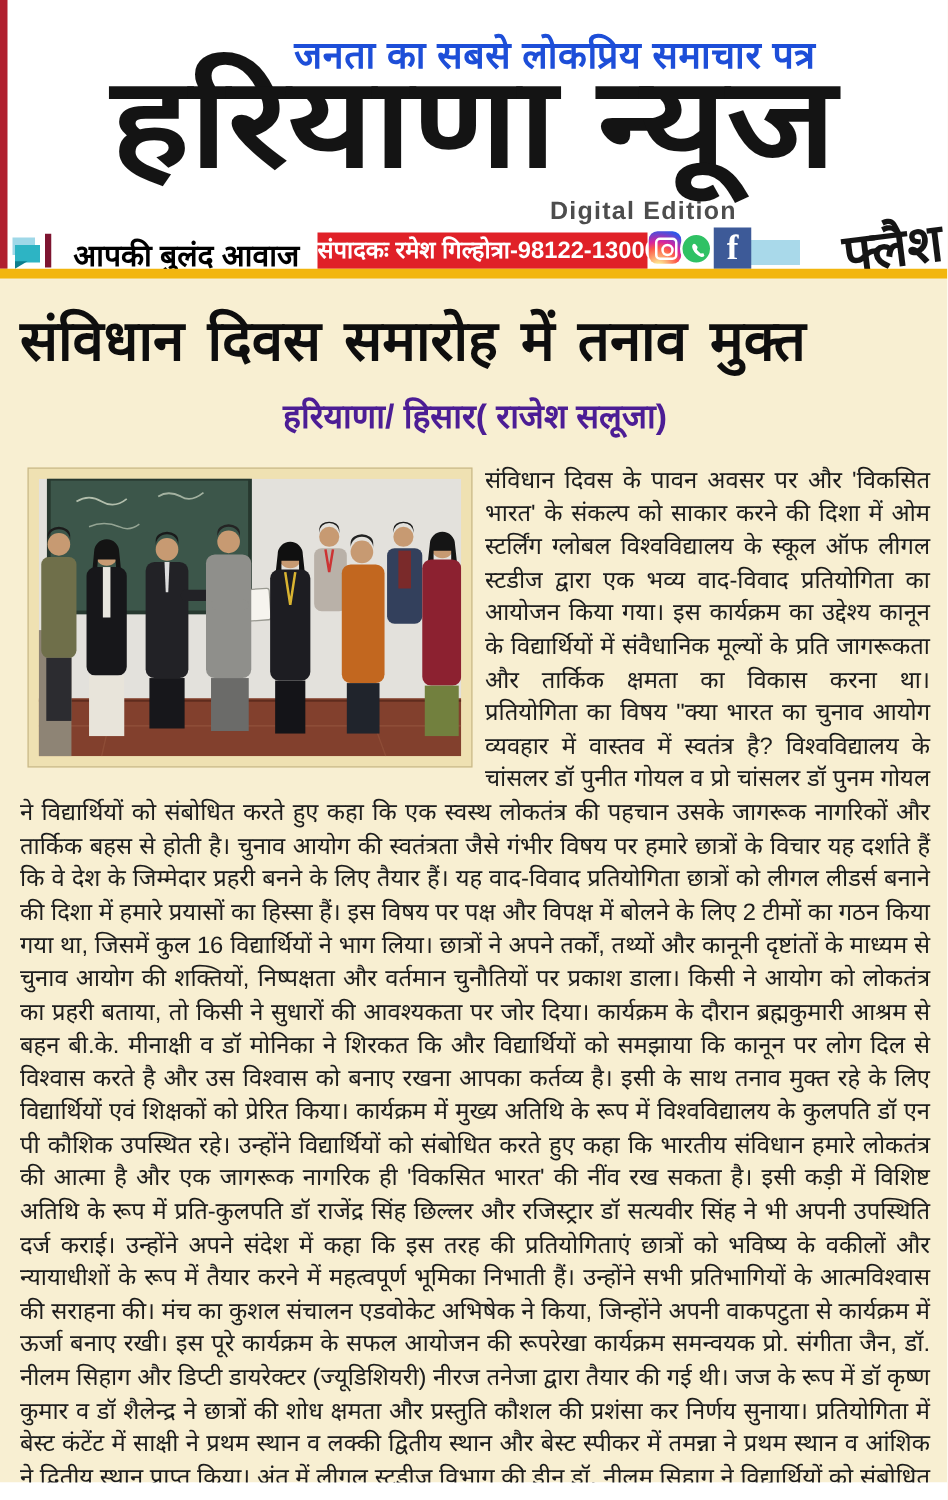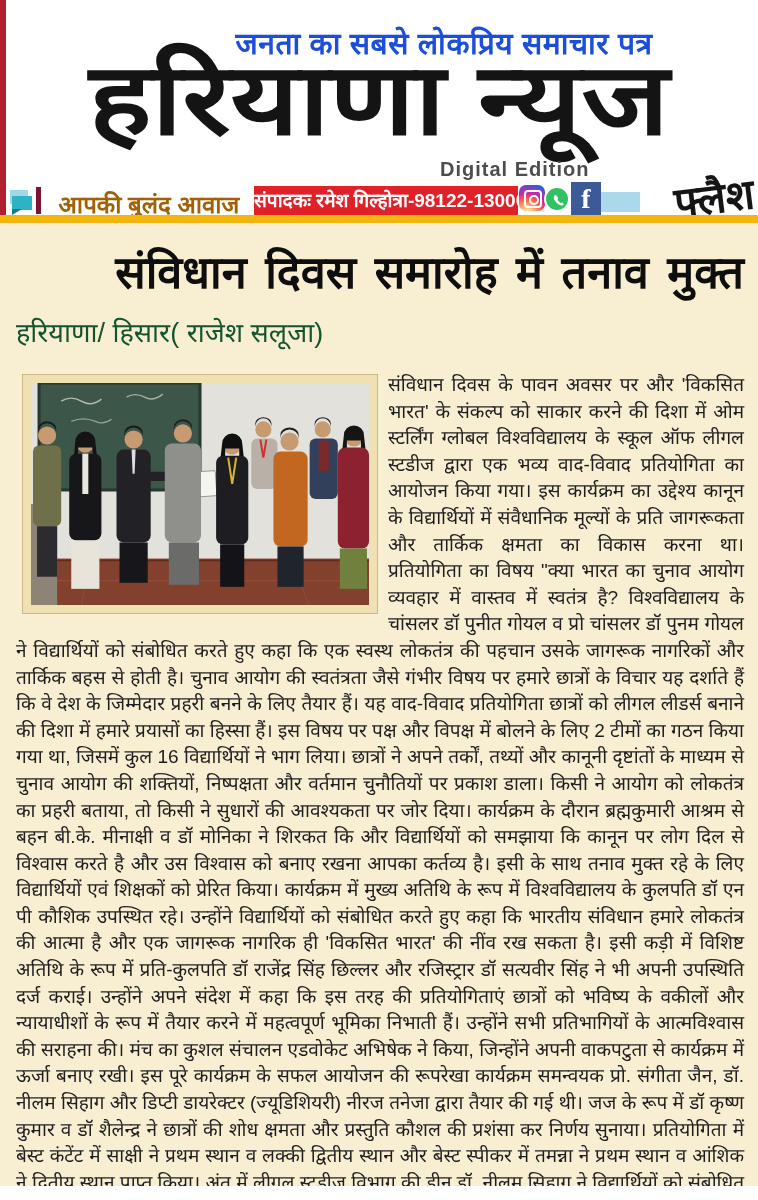--- a/index.html
+++ b/index.html
@@ -28,21 +28,21 @@
   }
   .info-row { position:absolute; left:0; top:183px; width:758px; height:32px; }
   .ribbon { position:absolute; left:10px; top:7px; width:24px; height:24px; }
   .ribbon .rb-top { position:absolute; left:0; top:0; width:18px; height:14px; background:#9fd8e8; }
   .ribbon .rb-body { position:absolute; left:2px; top:6px; width:20px; height:14px; background:#2db4c4; }
   .ribbon .rb-fold { position:absolute; left:2px; top:19px; width:0; height:0;
     border-left:10px solid #0e7e8c; border-bottom:6px solid transparent; }
   .navy-bar { position:absolute; left:36px; top:4px; width:5px; height:27px; background:#7e1430; }
   .slogan {
     position:absolute; left:46px; top:4px; width:206px; height:27px;
-    font-size:24px; font-weight:bold; color:#a16207; text-align:center; white-space:nowrap;
+    font-size:24px; font-weight:bold; color:#000000; text-align:center; white-space:nowrap;
   }
   .editor-bar {
     position:absolute; left:254px; top:3px; width:264px; height:29px;
     background:#e02128; color:#fff; font-size:19px; font-weight:bold;
     text-align:center; line-height:29px; white-space:nowrap;
   }
   .blue-rect { position:absolute; left:573px; top:9px; width:67px; height:20px; background:#a9d9ea; }
   .social { position:absolute; left:519px; top:0; width:86px; height:32px; }
   .icon-ig {
     position:absolute; left:0; top:2px; width:26px; height:26px; border-radius:7px;
@@ -73,23 +73,23 @@
   .gold-bar { position:absolute; left:0; top:215px; width:758px; height:8px; background:#f2b60e; }
   
   .content {
     position:absolute; left:0; top:223px; width:758px; height:963px;
     background:#f8efd2; padding:20px 14px 0 16px;
   }
   .headline {
     font-size:45px; line-height:60px; font-weight:800; color:#0e0e0e;
     letter-spacing:0; word-spacing:6px;
   }
-  .headline span { display:block; white-space:nowrap;text-align:right; }
+  .headline span { display:block; white-space:nowrap; }
   .byline {
-    margin-top:10px; text-align:left; color:#14532d; font-size:27px; font-weight:normal;
+    margin-top:10px; text-align:center; color:#4c1d95; font-size:27px; font-weight:bold;
   }
   .article-body {
     margin-top:22px; font-size:19px; line-height:26.6px; color:#1d1d1d;
     text-align:justify;
   }
   .photo-frame {
     float:left; width:356px; height:240px; margin:2px 10px 4px 6px;
     background:#efe1b2; border:1px solid #c9b98a; padding:8px;
   }
   .photo-frame svg { width:100%; height:100%; display:block; }

